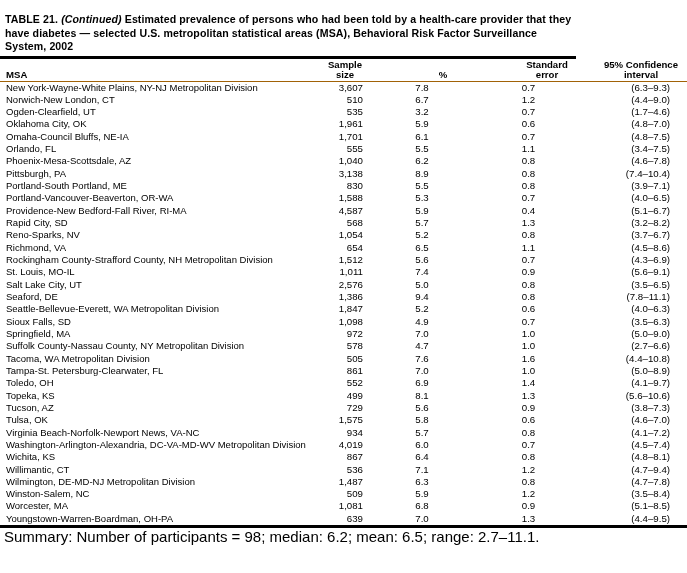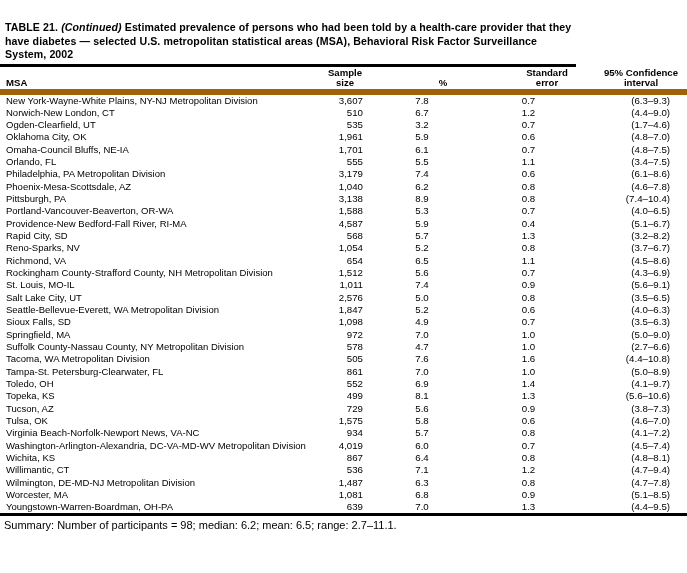--- a/index.html
+++ b/index.html
@@ -12,21 +12,21 @@
     height: 573px;
     font-family: "Liberation Sans", sans-serif;
     color: #000;
     overflow: hidden;
   }
   .page {
     position: relative;
     width: 576px;
     height: 573px;
     box-sizing: border-box;
-    padding-top: 21px;
+    padding-top: 13px;
   }
   .title {
     padding: 0 4px 0 5px;
     font-size: 10.6px;
     font-weight: bold;
     line-height: 13.5px;
     letter-spacing: 0.1px;
   }
   .title .cont { font-style: italic; }
   .rule-thick {
@@ -44,21 +44,21 @@
   col.c-sample { width: 84px; }
   col.c-pct    { width: 112px; }
   col.c-se     { width: 96px; }
   col.c-ci     { width: 92px; }
   thead th {
     font-weight: bold;
     font-size: 9.6px;
     line-height: 10px;
     vertical-align: bottom;
     padding: 1px 0 1px 0;
-    border-bottom: 6px solid #a16207;
+    border-bottom: 1px solid #a16207;
     text-align: center;
   }
   thead th .hl { display: block; }
   thead th.h-msa {
     text-align: left;
     padding-left: 6px;
   }
   tbody tr { height: 12.34px; margin-left: 7px; }
   tbody td {
     font-size: 9.7px;
@@ -67,21 +67,21 @@
     white-space: nowrap;
     vertical-align: middle;
   }
   td.msa    { text-align: left;  padding-left: 6px; font-size: 9.5px; }
   td.sample { text-align: right; padding-right: 24px; }
   td.pct    { text-align: center; padding-right: 42px; }
   td.se     { text-align: center; padding-right: 37px; }
   td.ci     { text-align: right; padding-right: 17px; }
   .summary {
     padding: 3px 0 0 4px;
-    font-size: 11px;
+    font-size: 15px;
     line-height: 12px;
   }
 </style>
 </head>
 <body>
 
 <div class="page">
 
   <div class="title">
     <span>TABLE 21. </span><span class="cont">(Continued)</span><span> Estimated prevalence of persons who had been told by a health-care provider that they have diabetes — selected U.S. metropolitan statistical areas (MSA), Behavioral Risk Factor Surveillance System, 2002</span>
@@ -157,39 +157,39 @@
         <td class="ci">(4.8–7.5)</td>
       </tr>
         <tr>
         <td class="msa">Orlando, FL</td>
         <td class="sample">555</td>
         <td class="pct">5.5</td>
         <td class="se">1.1</td>
         <td class="ci">(3.4–7.5)</td>
       </tr>
         <tr>
-        <td class="msa">Philadelphia, PA Metropolitan Division</td>
-        <td class="sample">3,179</td>
-        <td class="pct">7.4</td>
-        <td class="se">0.6</td>
-        <td class="ci">(6.1–8.6)</td>
-      </tr>
-        <tr>
         <td class="msa">Phoenix-Mesa-Scottsdale, AZ</td>
         <td class="sample">1,040</td>
         <td class="pct">6.2</td>
         <td class="se">0.8</td>
         <td class="ci">(4.6–7.8)</td>
       </tr>
         <tr>
         <td class="msa">Pittsburgh, PA</td>
         <td class="sample">3,138</td>
         <td class="pct">8.9</td>
         <td class="se">0.8</td>
         <td class="ci">(7.4–10.4)</td>
+      </tr>
+        <tr>
+        <td class="msa">Portland-South Portland, ME</td>
+        <td class="sample">830</td>
+        <td class="pct">5.5</td>
+        <td class="se">0.8</td>
+        <td class="ci">(3.9–7.1)</td>
       </tr>
         <tr>
         <td class="msa">Portland-Vancouver-Beaverton, OR-WA</td>
         <td class="sample">1,588</td>
         <td class="pct">5.3</td>
         <td class="se">0.7</td>
         <td class="ci">(4.0–6.5)</td>
       </tr>
         <tr>
         <td class="msa">Providence-New Bedford-Fall River, RI-MA</td>
@@ -234,20 +234,27 @@
         <td class="ci">(5.6–9.1)</td>
       </tr>
         <tr>
         <td class="msa">Salt Lake City, UT</td>
         <td class="sample">2,576</td>
         <td class="pct">5.0</td>
         <td class="se">0.8</td>
         <td class="ci">(3.5–6.5)</td>
       </tr>
         <tr>
+        <td class="msa">Seaford, DE</td>
+        <td class="sample">1,386</td>
+        <td class="pct">9.4</td>
+        <td class="se">0.8</td>
+        <td class="ci">(7.8–11.1)</td>
+      </tr>
+        <tr>
         <td class="msa">Seattle-Bellevue-Everett, WA Metropolitan Division</td>
         <td class="sample">1,847</td>
         <td class="pct">5.2</td>
         <td class="se">0.6</td>
         <td class="ci">(4.0–6.3)</td>
       </tr>
         <tr>
         <td class="msa">Sioux Falls, SD</td>
         <td class="sample">1,098</td>
         <td class="pct">4.9</td>
@@ -339,20 +346,27 @@
         <td class="ci">(4.7–9.4)</td>
       </tr>
         <tr>
         <td class="msa">Wilmington, DE-MD-NJ Metropolitan Division</td>
         <td class="sample">1,487</td>
         <td class="pct">6.3</td>
         <td class="se">0.8</td>
         <td class="ci">(4.7–7.8)</td>
       </tr>
         <tr>
+        <td class="msa">Winston-Salem, NC</td>
+        <td class="sample">509</td>
+        <td class="pct">5.9</td>
+        <td class="se">1.2</td>
+        <td class="ci">(3.5–8.4)</td>
+      </tr>
+        <tr>
         <td class="msa">Worcester, MA</td>
         <td class="sample">1,081</td>
         <td class="pct">6.8</td>
         <td class="se">0.9</td>
         <td class="ci">(5.1–8.5)</td>
       </tr>
         <tr>
         <td class="msa">Youngstown-Warren-Boardman, OH-PA</td>
         <td class="sample">639</td>
         <td class="pct">7.0</td>

